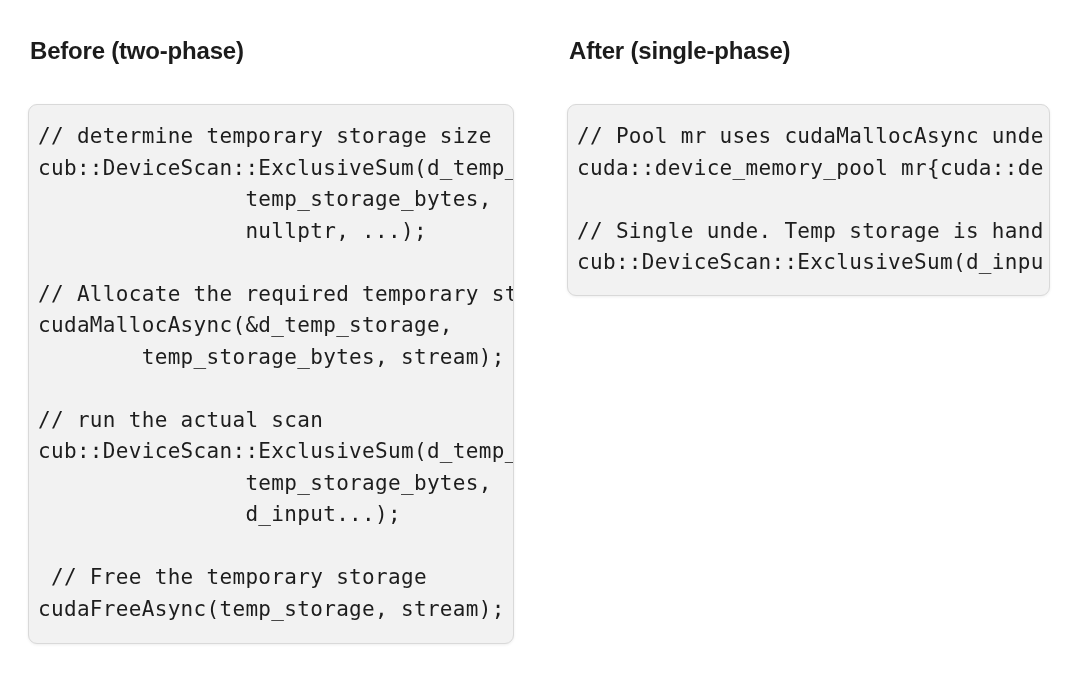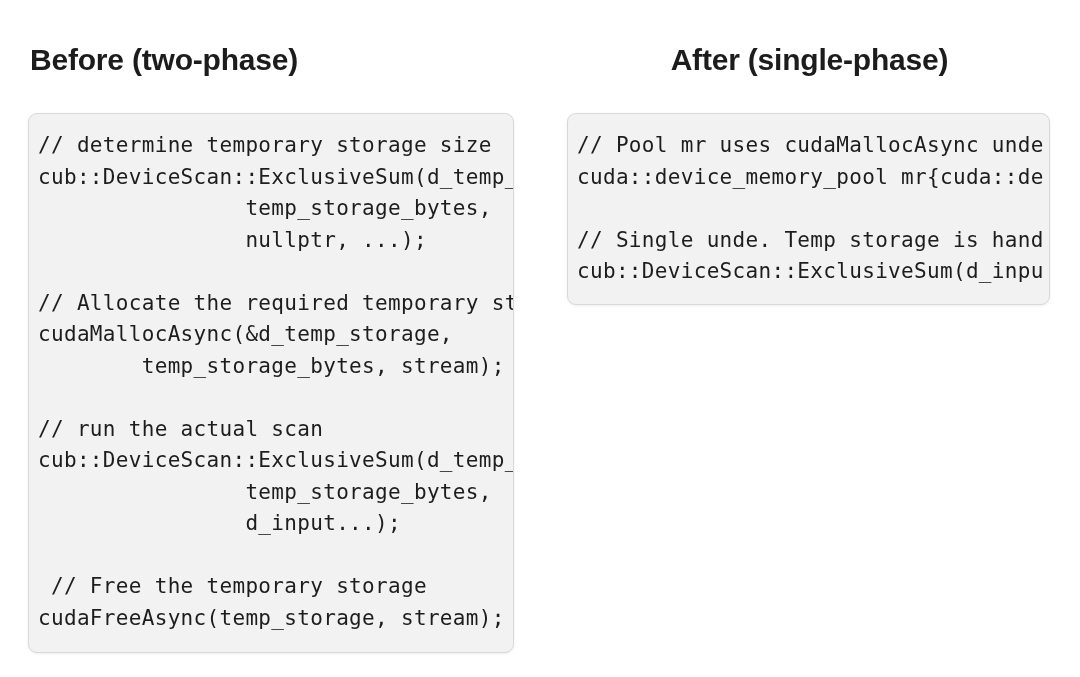--- a/index.html
+++ b/index.html
@@ -16,29 +16,29 @@
     background:var(--page-bg);
     font-family:"Liberation Sans",sans-serif;
     overflow:hidden;
   }
   .cols{
     display:flex;
     gap:53px;
     padding:33px 0 0 28px;
   }
   .col-left{width:486px;flex:0 0 486px;}
-  .col-right{width:483px;flex:0 0 483px;text-align:center;}
+  .col-right{width:483px;flex:0 0 483px;}
   h2.code-heading{
     font-family:"Liberation Sans",sans-serif;
     font-weight:700;
-    font-size:30px;
+    font-size:24px;
     line-height:28px;
     letter-spacing:-0.2px;
     color:var(--heading-text);
-    margin:13px 0 39px 2px;
+    margin:4px 0 39px 2px;
   }
   pre.code-block{
     margin:0;
     background:var(--code-bg);
     border:1px solid var(--code-border);
     border-radius:9px;
     box-shadow:0 1px 3px rgba(0,0,0,0.07);
     padding:16px 9px;
     font-family:"DejaVu Sans Mono","Liberation Mono",monospace;
     font-size:21px;

